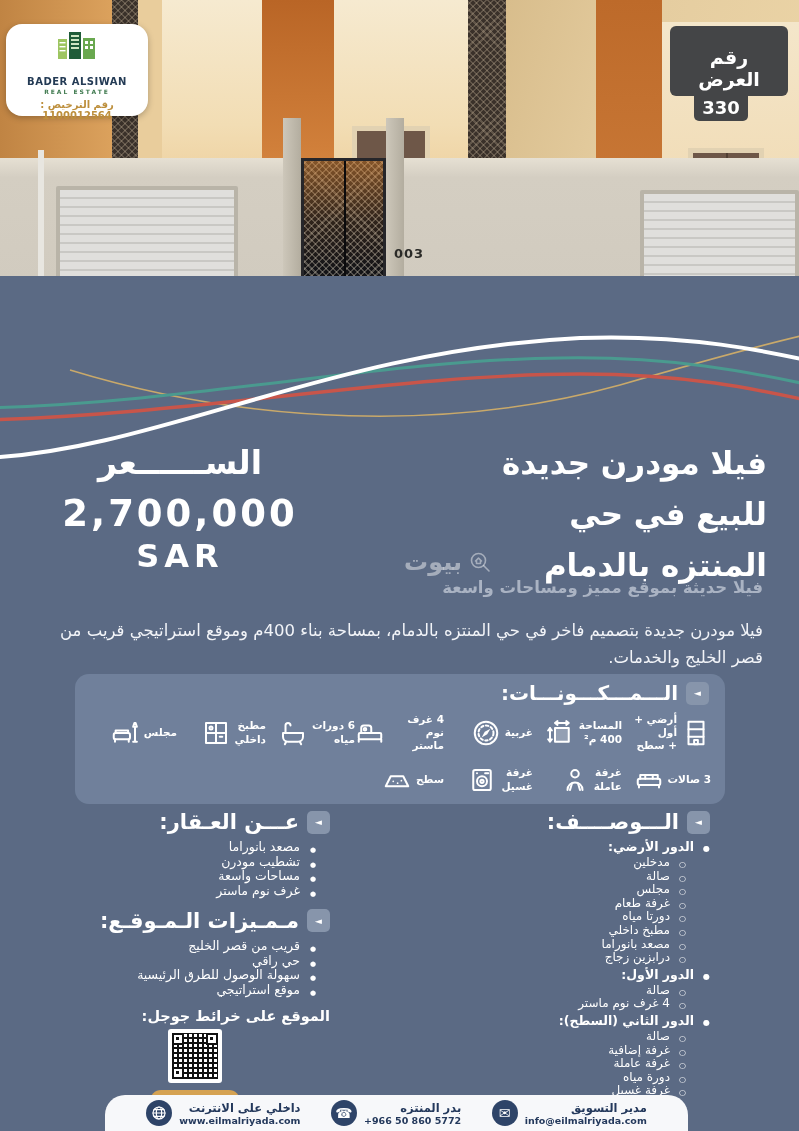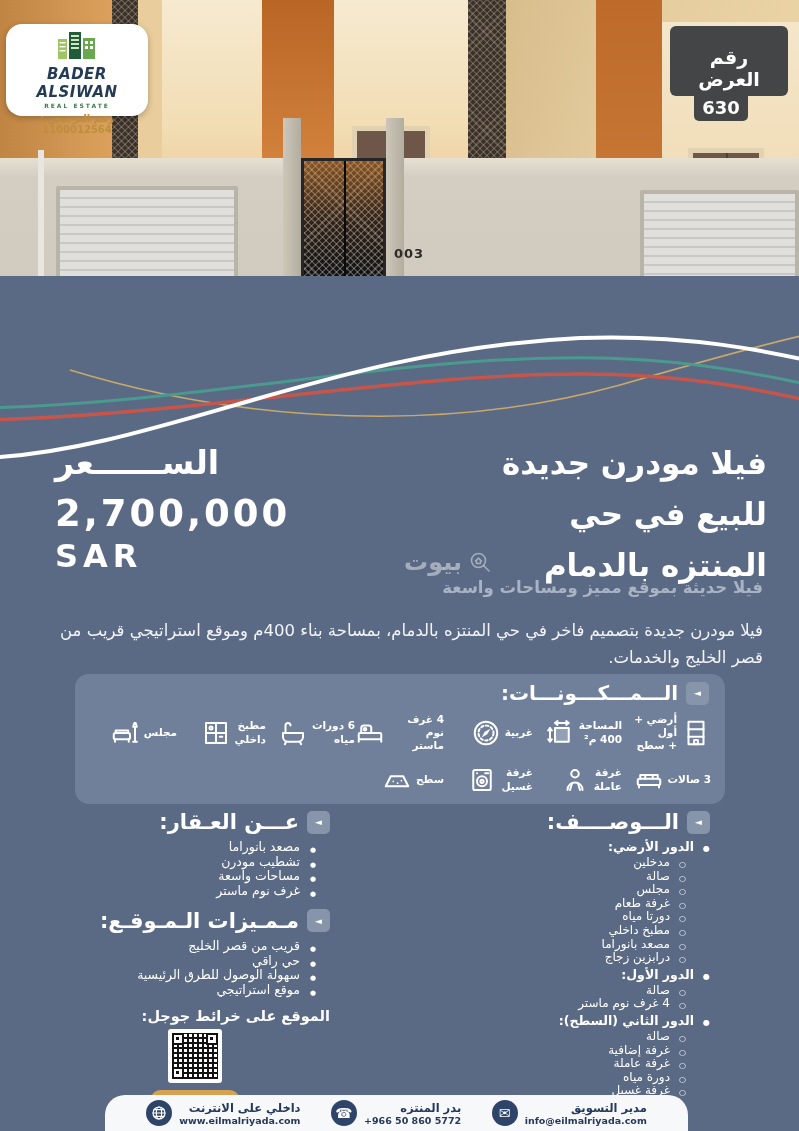--- a/index.html
+++ b/index.html
@@ -63,36 +63,36 @@
   .elecbox { position:absolute; left:566px; top:298px; width:24px; height:32px;
     background:#e8e4da; border:1px solid #a9a49a; }
   .pipe { position:absolute; left:38px; top:150px; width:6px; height:202px; background:#e8e6e0; }
   .sidewalk { position:absolute; left:0; top:348px; width:799px; height:39px;
     background:linear-gradient(180deg,#a39c92,#6e6960); }
 
   
   .logo-card { position:absolute; left:6px; top:24px; width:142px; height:92px;
     background:#fff; border-radius:16px; box-shadow:0 2px 6px rgba(0,0,0,.25);
     text-align:center; padding-top:6px; }
-  .brand-name { font-size:15px; font-weight:bold; color:#243b55; letter-spacing:.5px; margin-top:1px;font-style:italic; }
+  .brand-name { font-size:10px; font-weight:bold; color:#243b55; letter-spacing:.5px; margin-top:12px; }
   .brand-tag { font-size:6px; font-weight:bold; color:#3f7a4f; letter-spacing:2px; margin-top:1px; }
   .brand-license { direction:rtl; font-size:10px; font-weight:bold; color:#bd8f3c; margin-top:4px; }
 
   
   .offer-badge { position:absolute; right:11px; top:26px; width:118px; text-align:center; direction:rtl; }
   .offer-label { background:rgba(58,60,64,.95); color:#fff; font-weight:bold; font-size:19px;
     border-radius:6px; padding:20px 6px 6px; }
   .offer-number { background:rgba(58,60,64,.95); color:#fff; font-weight:bold; font-size:18px;
     border-radius:0 0 5px 5px; width:54px; margin:0 auto 0 24px; padding:1px 0 3px; }
 
   
   .curves { position:absolute; left:0; top:290px; width:799px; height:170px; pointer-events:none; }
 
   
-  .price-block { position:absolute; left:55px; top:443px; width:250px; text-align:left; color:#fff; direction:rtl; }
+  .price-block { position:absolute; left:55px; top:443px; width:250px; text-align:center; color:#fff; direction:rtl; }
   .price-label { font-size:33px; font-weight:bold; }
   .price-amount { direction:ltr; font-size:37px; font-weight:bold; letter-spacing:3px; margin-top:10px; }
   .price-cur { font-size:32px; font-weight:bold; letter-spacing:5px; margin-top:2px; }
 
   .title-block { position:absolute; right:32px; top:438px; width:400px; direction:rtl;
     text-align:right; color:#fff; font-weight:bold; font-size:31px; line-height:51px; }
 
   .watermark { position:absolute; left:352px; top:548px; width:140px; direction:rtl;
     display:flex; align-items:center; gap:6px; color:rgba(255,255,255,.45);
     font-size:24px; font-weight:bold; }
@@ -206,21 +206,21 @@
       <rect x="31" y="16" width="3" height="3" fill="#fff"></rect>
       <rect x="36" y="16" width="3" height="3" fill="#fff"></rect>
   </svg>
   <div class="brand-name">BADER ALSIWAN</div>
   <div class="brand-tag">REAL ESTATE</div>
   <div class="brand-license">رقم الترخيص : 1100012564</div>
 </div>
 
 <div class="offer-badge">
   <div class="offer-label">رقم العرض</div>
-  <div class="offer-number">630</div>
+  <div class="offer-number">330</div>
 </div>
 
 <svg class="curves" viewBox="0 0 799 170">
   <path d="M70 80 C250 135 450 142 620 95 C700 72 762 55 805 45" stroke="#c9a96a" stroke-width="1.6" fill="none"></path>
   <path d="M-15 130 C200 124 400 84 580 84 C690 84 760 100 815 112" stroke="#c8554a" stroke-width="3.4" fill="none"></path>
   <path d="M-15 118 C200 112 380 70 560 68 C670 66 750 82 815 96" stroke="#4a9a8f" stroke-width="3" fill="none"></path>
   <path d="M-15 168 C160 160 330 60 580 48 C690 44 770 62 815 72" stroke="#ffffff" stroke-width="4" fill="none"></path>
 </svg>
 
 <div class="price-block">

